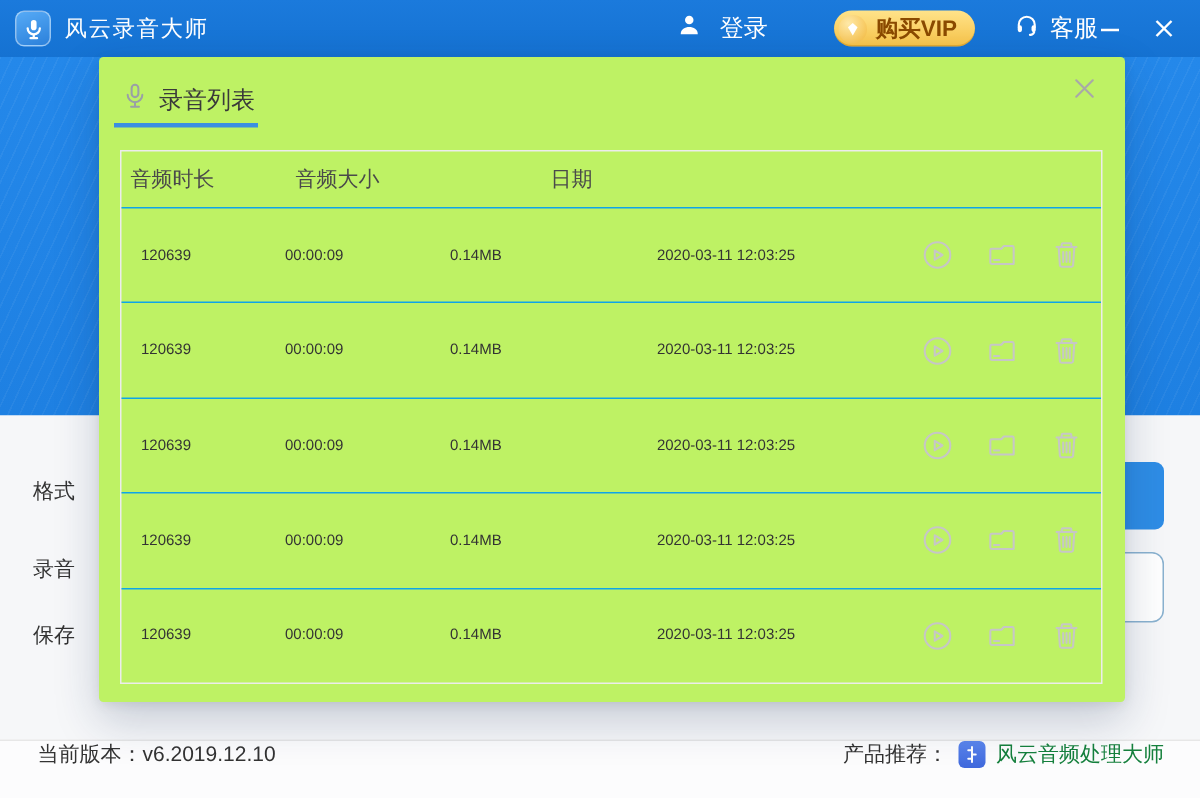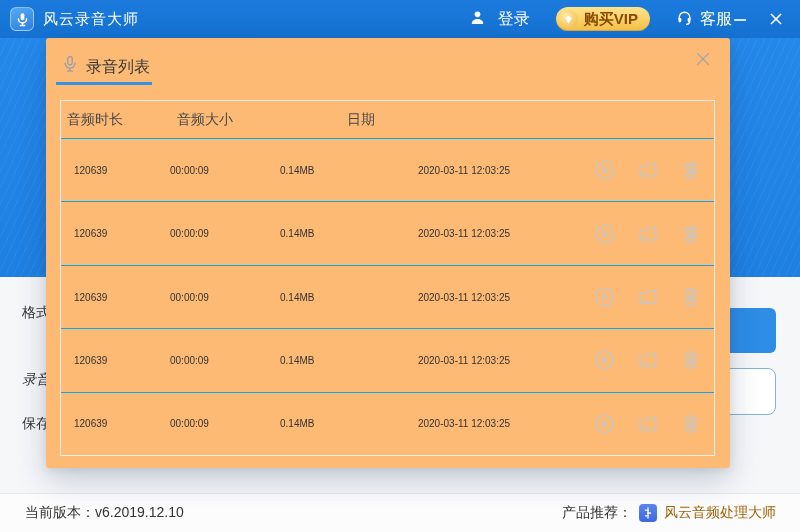--- a/index.html
+++ b/index.html
@@ -19,21 +19,21 @@
     width:24px;height:24px;margin-left:10px;border-radius:6px;
     background:linear-gradient(160deg,#56aaf6,#2b80da);
     border:1px solid rgba(255,255,255,.45);
     display:flex;align-items:center;justify-content:center;color:#fff;
   }
   .app-icon svg{width:15px;height:15px;}
   .app-title{margin-left:9px;font-size:15px;letter-spacing:1px;}
   .tb-right{position:absolute;right:16px;top:0;height:38px;display:flex;align-items:center;}
   .tb-item{display:flex;align-items:center;gap:7px;font-size:16px;color:#fff;cursor:pointer;}
   .tb-item svg{width:17px;height:17px;}
-  .login{margin-right:26px;gap:12px;}
+  .login{margin-right:44px;gap:12px;}
   .vip-pill{
     display:flex;align-items:center;gap:6px;height:24px;border-radius:13px;
     padding:0 12px 0 3px;cursor:pointer;
     background:linear-gradient(180deg,#ffe38a,#f6c248);
     box-shadow:inset 0 -1px 0 rgba(190,120,0,.35);
   }
   .vip-badge{
     width:19px;height:19px;border-radius:50%;
     background:radial-gradient(circle at 35% 30%,#ffe9a8,#f3b83a);
     display:flex;align-items:center;justify-content:center;color:#fff;
@@ -48,35 +48,35 @@
   .bg-blue{
     position:absolute;left:0;top:38px;width:800px;height:239px;
     background:linear-gradient(180deg,#2488ea,#1e80e2);
   }
   .bg-blue::before{
     content:"";position:absolute;inset:0;
     background:repeating-linear-gradient(115deg,rgba(255,255,255,.05) 0 1px,transparent 1px 7px);
   }
   .bg-lower{position:absolute;left:0;top:277px;width:800px;height:216px;background:#f6f7f9;}
   .bg-label{position:absolute;left:22px;font-size:14px;color:#333;z-index:1;white-space:nowrap;}
-  .bg-label.l1{top:304px;}
-  .bg-label.l2{top:371px;font-style:italic;}
+  .bg-label.l1{top:319px;}
+  .bg-label.l2{top:371px;}
   .bg-label.l3{top:415px;}
   .bg-btn-blue{
     position:absolute;left:700px;top:308px;width:76px;height:45px;border-radius:6px;
     background:#2e8de6;z-index:1;cursor:pointer;border:none;
   }
   .bg-btn-outline{
     position:absolute;left:700px;top:368px;width:76px;height:47px;border-radius:8px;
     background:#fff;border:1px solid #8ab2d0;z-index:1;cursor:pointer;
   }
   
   .modal{
-    position:absolute;left:46px;top:38px;width:684px;height:430px;z-index:10;
-    background:#fdba74;border-radius:3px;
+    position:absolute;left:66px;top:38px;width:684px;height:430px;z-index:10;
+    background:#bef264;border-radius:3px;
     box-shadow:0 12px 30px rgba(25,45,85,.22),0 2px 8px rgba(0,0,0,.08);
   }
   .modal-mic{position:absolute;left:15px;top:17px;width:18px;height:22px;color:#9aa0a6;}
   .modal-title{position:absolute;left:40px;top:19px;font-size:16px;color:#3a3a3a;cursor:pointer;}
   .tab-underline{position:absolute;left:10px;top:44px;width:96px;height:3px;background:#3a8fe2;}
   .modal-close{position:absolute;right:18px;top:12px;width:18px;height:18px;color:#a8a8a8;cursor:pointer;}
   .modal-close svg{width:18px;height:18px;}
   
   .rec-table{
     position:absolute;left:14px;top:62px;width:655px;height:356px;
@@ -90,32 +90,32 @@
   .c-size{width:105px;padding-left:6px;}
   .c-date{width:170px;text-align:center;}
   .c-act{flex:1;display:flex;align-items:center;justify-content:center;gap:21px;padding-left:32px;}
   .c-act.hdr{display:block;text-align:center;}
   .act-btn{width:22px;height:22px;color:#c6c6c6;cursor:pointer;background:none;border:none;padding:0;}
   .act-btn svg{width:22px;height:22px;display:block;}
   
   .footer{
     position:absolute;left:0;top:493px;width:800px;height:39px;
     background:#fcfcfd;border-top:1px solid #e7e7e7;z-index:5;
-    display:flex;align-items:center;
+    display:flex;
   }
   .ver{margin-left:25px;font-size:14px;color:#333;}
   .promo{position:absolute;right:24px;display:flex;align-items:center;gap:7px;cursor:pointer;}
   .promo-label{font-size:14px;color:#333;}
   .promo-icon{
     width:18px;height:18px;border-radius:4px;color:#fff;
     background:linear-gradient(180deg,#5b86ee,#3f68dc);
     display:flex;align-items:center;justify-content:center;
   }
   .promo-icon svg{width:12px;height:12px;}
-  .promo-name{font-size:14px;color:#a16207;font-family:Liberation Serif, serif;}
+  .promo-name{font-size:14px;color:#15803d;font-family:Liberation Serif, serif;}
 </style>
 </head>
 <body>
 
 <div class="window">
 
   <div class="titlebar">
     <div class="app-icon">
       <svg viewBox="0 0 24 24" fill="none" stroke="currentColor" stroke-width="2.4" stroke-linecap="round">
         <rect x="9" y="2" width="6" height="11" rx="3" fill="currentColor" stroke="none"></rect>

